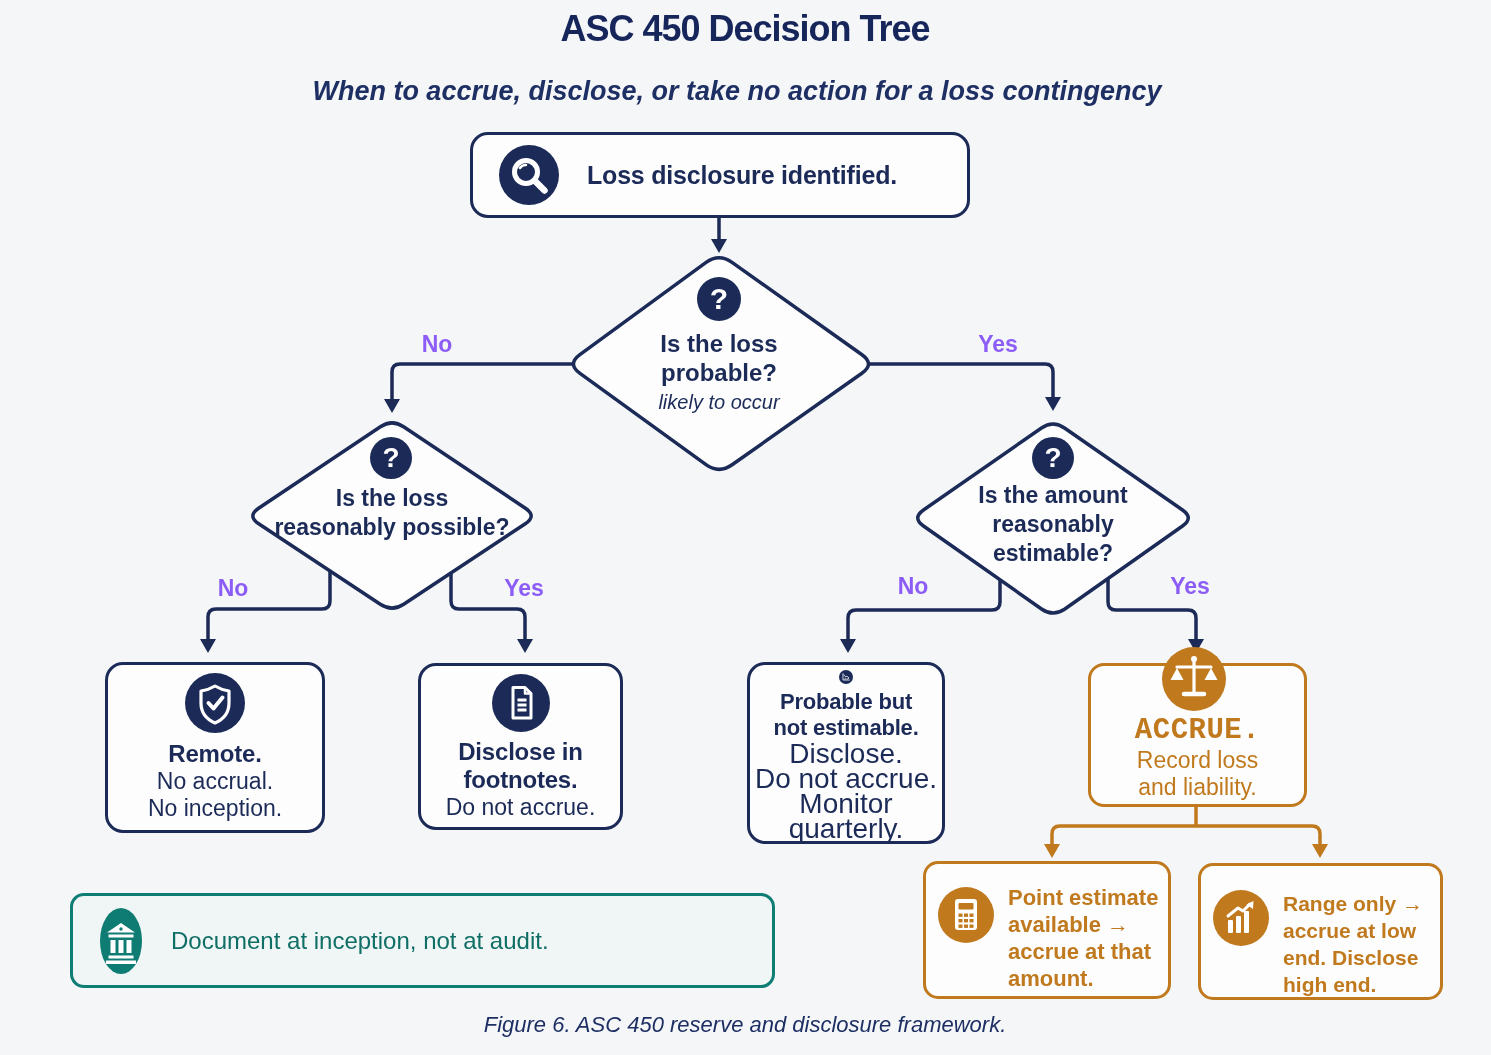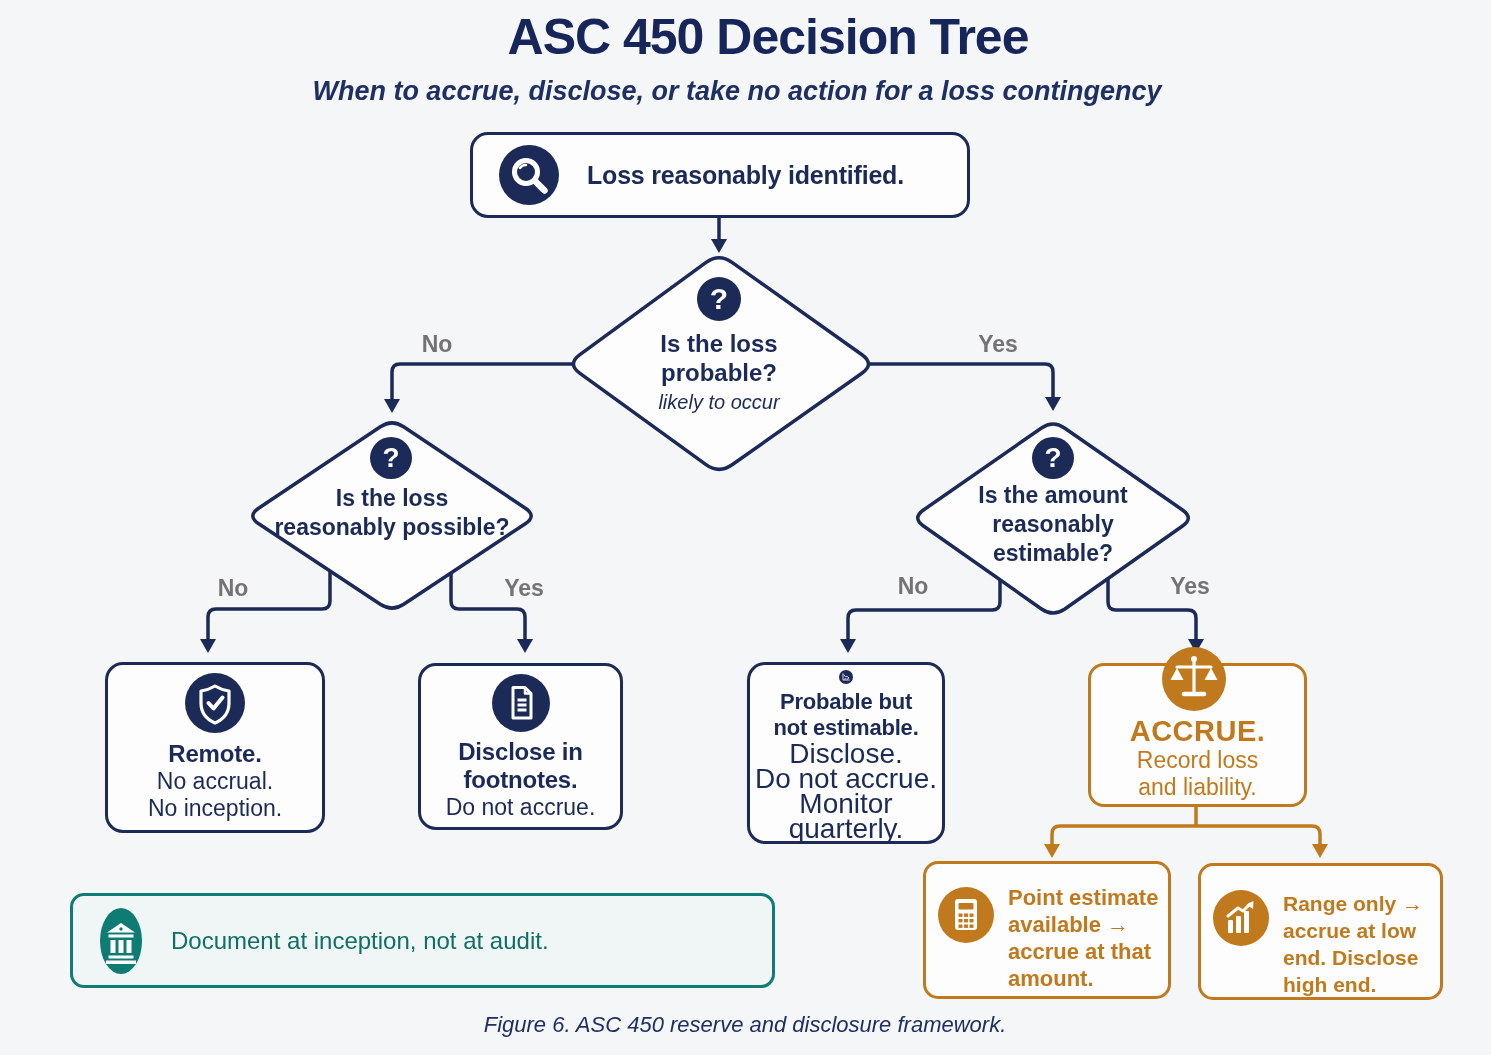--- a/index.html
+++ b/index.html
@@ -3,21 +3,21 @@
 <meta charset="utf-8">
 <style>
   html,body{margin:0;padding:0;background:#e9eaee;}
   .stage{
     position:relative;width:1491px;height:1055px;background:#f5f6f8;
     font-family:"Liberation Sans",sans-serif;overflow:hidden;color:#1b2a57;
   }
   .abs{position:absolute;box-sizing:border-box;}
   .ctr{transform:translateX(-50%);text-align:center;}
 
-  .page-title{top:8px;left:768px;font-size:50px;font-weight:700;letter-spacing:-1px;color:#16255a;white-space:nowrap;}
+  .page-title{top:8px;left:745px;font-size:36px;font-weight:700;letter-spacing:-1px;color:#16255a;white-space:nowrap;}
   .page-subtitle{top:76px;left:737px;font-size:27px;font-style:italic;font-weight:600;color:#1e2f63;white-space:nowrap;}
   .caption{top:1012px;left:745px;font-size:22px;font-style:italic;font-weight:500;color:#1e2f63;white-space:nowrap;}
 
   .start-box{
     left:470px;top:132px;width:500px;height:86px;background:#fdfdfe;
     border:3.5px solid #1b2a57;border-radius:18px;display:flex;align-items:center;
   }
   .start-box .label{margin-left:28px;font-size:25px;font-weight:700;letter-spacing:-0.2px;}
   .icon-wrap{flex:0 0 auto;display:block;}
 
@@ -33,21 +33,21 @@
   .sm .box-title{font-size:22px;line-height:26px;}
   .sm .box-line{font-size:28px;line-height:25px;}
 
   .q-circle{
     background:#1b2a57;color:#ffffff;border-radius:50%;
     display:flex;align-items:center;justify-content:center;
     font-weight:700;
   }
   .diamond-text{font-weight:700;font-size:24px;line-height:29px;white-space:nowrap;}
   .diamond-note{font-style:italic;font-weight:400;font-size:20px;margin-top:4px;}
-  .edge-label{font-size:23px;font-weight:700;color:#737373;white-space:nowrap;}
+  .edge-label{font-size:23px;font-weight:700;color:#8b5cf6;white-space:nowrap;}
 
   .accrue-title{font-size:29px;font-weight:700;line-height:32px;letter-spacing:0.5px;}
   .accrue-line{font-size:23px;line-height:27px;font-weight:500;}
 
   .leaf-orange{display:flex;align-items:flex-start;border-radius:15px;}
   .leaf-orange .txt{font-size:22px;font-weight:700;line-height:27px;text-align:left;}
 
   .note-box{
     left:70px;top:893px;width:705px;height:95px;background:#eff6f5;
     border:3px solid #0e7d74;border-radius:14px;display:flex;align-items:center;color:#0f6e66;
@@ -97,21 +97,21 @@
   <div class="abs ctr page-title">ASC 450 Decision Tree</div>
   <div class="abs ctr page-subtitle">When to accrue, disclose, or take no action for a loss contingency</div>
 
   <div class="abs start-box">
     <svg class="icon-wrap" width="60" height="60" viewBox="0 0 60 60" style="margin-left:26px;">
       <circle cx="30" cy="30" r="30" fill="#1b2a57"></circle>
       <circle cx="27" cy="27" r="11.5" fill="none" stroke="#ffffff" stroke-width="5"></circle>
       <path d="M36,36 L45.5,45.5" stroke="#ffffff" stroke-width="6.5" stroke-linecap="round"></path>
       <path d="M21,23 a7,7 0 0 1 6,-3" stroke="#ffffff" stroke-width="2.5" fill="none" stroke-linecap="round"></path>
     </svg>
-    <div class="label">Loss reasonably identified.</div>
+    <div class="label">Loss disclosure identified.</div>
   </div>
 
   <div class="abs q-circle" style="left:697px;top:277px;width:44px;height:44px;font-size:30px;">?</div>
   <div class="abs ctr" style="left:719px;top:329px;">
     <div class="diamond-text">Is the loss</div>
     <div class="diamond-text">probable?</div>
     <div class="diamond-note">likely to occur</div>
   </div>
 
   <div class="abs q-circle" style="left:370px;top:437px;width:42px;height:42px;font-size:28px;">?</div>
@@ -168,21 +168,21 @@
       <rect x="26" y="29.2" width="3" height="2.1" fill="#ffffff"></rect>
     </svg>
     <div class="box-title" style="margin-top:5px;">Probable but</div>
     <div class="box-title">not estimable.</div>
     <div class="box-line">Disclose.</div>
     <div class="box-line">Do not accrue.</div>
     <div class="box-line">Monitor quarterly.</div>
   </div>
 
   <div class="abs orange-box" style="left:1088px;top:663px;width:219px;height:144px;border-width:3.5px;text-align:center;">
-    <div class="accrue-title" style="margin-top:49px;">ACCRUE.</div>
+    <div class="accrue-title" style="margin-top:49px;font-family:Liberation Mono, monospace;">ACCRUE.</div>
     <div class="accrue-line">Record loss</div>
     <div class="accrue-line">and liability.</div>
   </div>
   <svg class="abs" style="left:1162px;top:647px;" width="64" height="64" viewBox="0 0 64 64">
     <circle cx="32" cy="32" r="32" fill="#c0791d"></circle>
     <circle cx="32" cy="12" r="3" fill="#ffffff"></circle>
     <path d="M32,13 V45" stroke="#ffffff" stroke-width="3.2"></path>
     <path d="M15,20 H49" stroke="#ffffff" stroke-width="3.2" stroke-linecap="round"></path>
     <path d="M15,21 L8.5,33 H21.5 Z" fill="#ffffff"></path>
     <path d="M49,21 L42.5,33 H55.5 Z" fill="#ffffff"></path>

